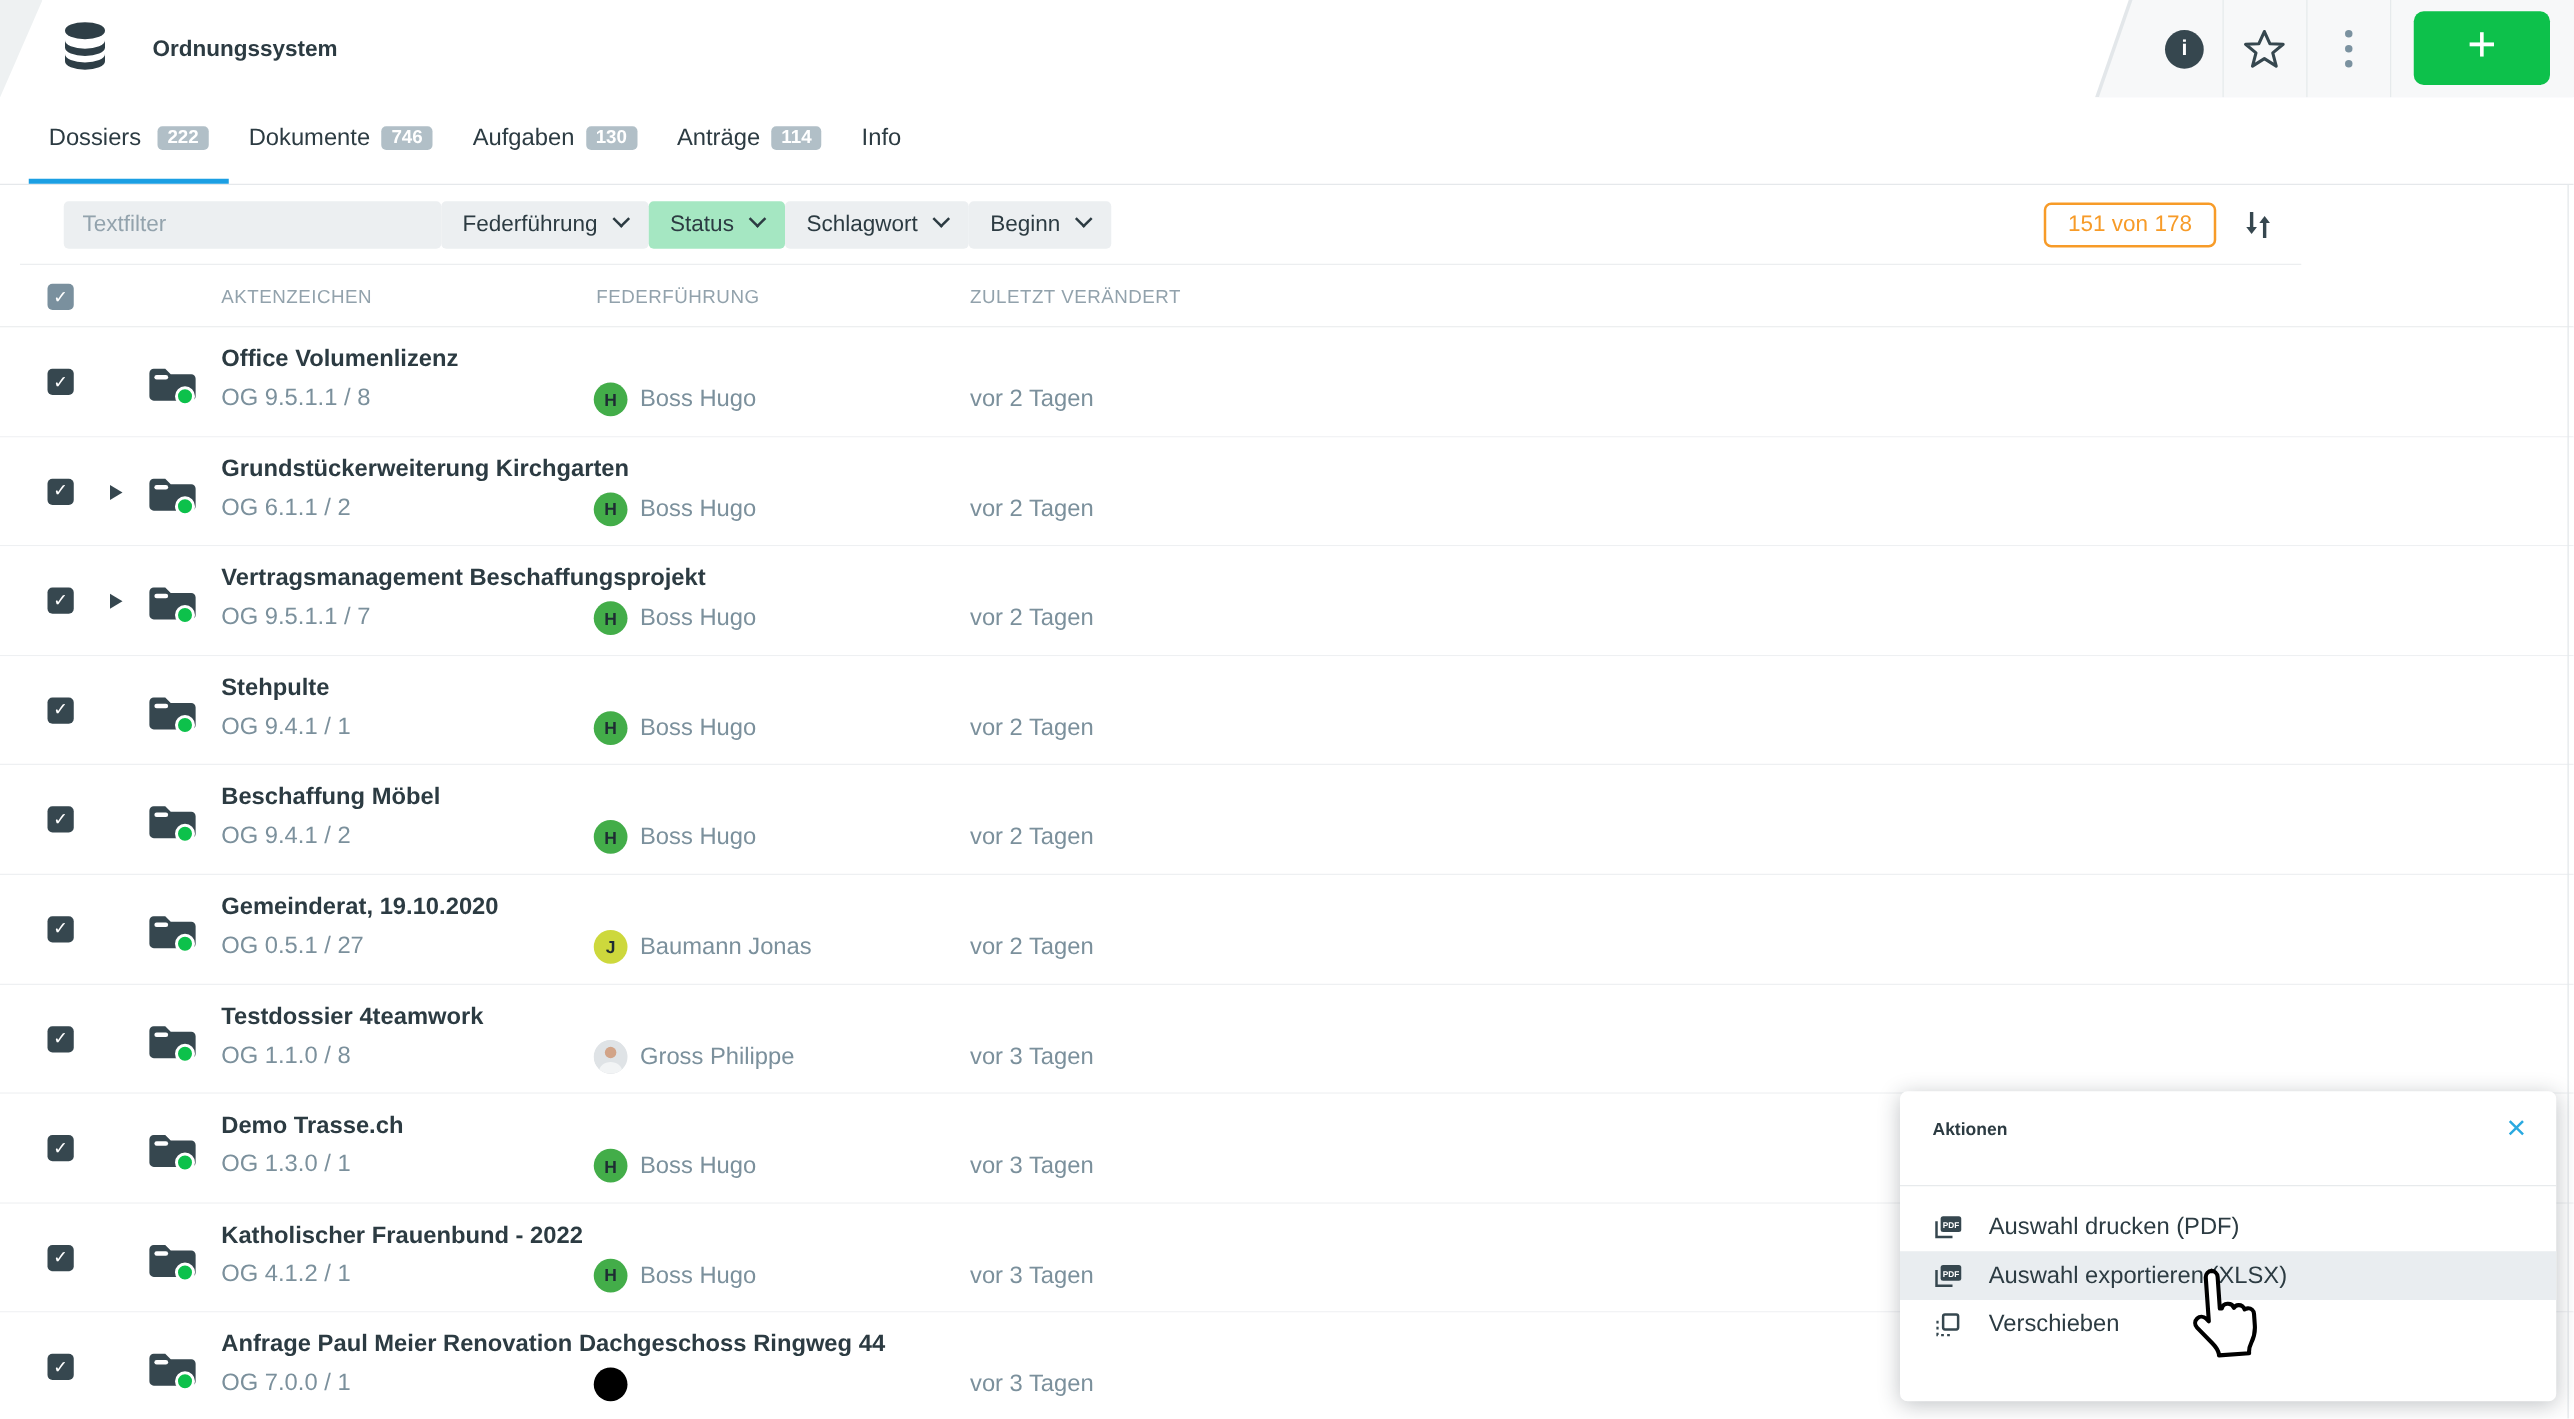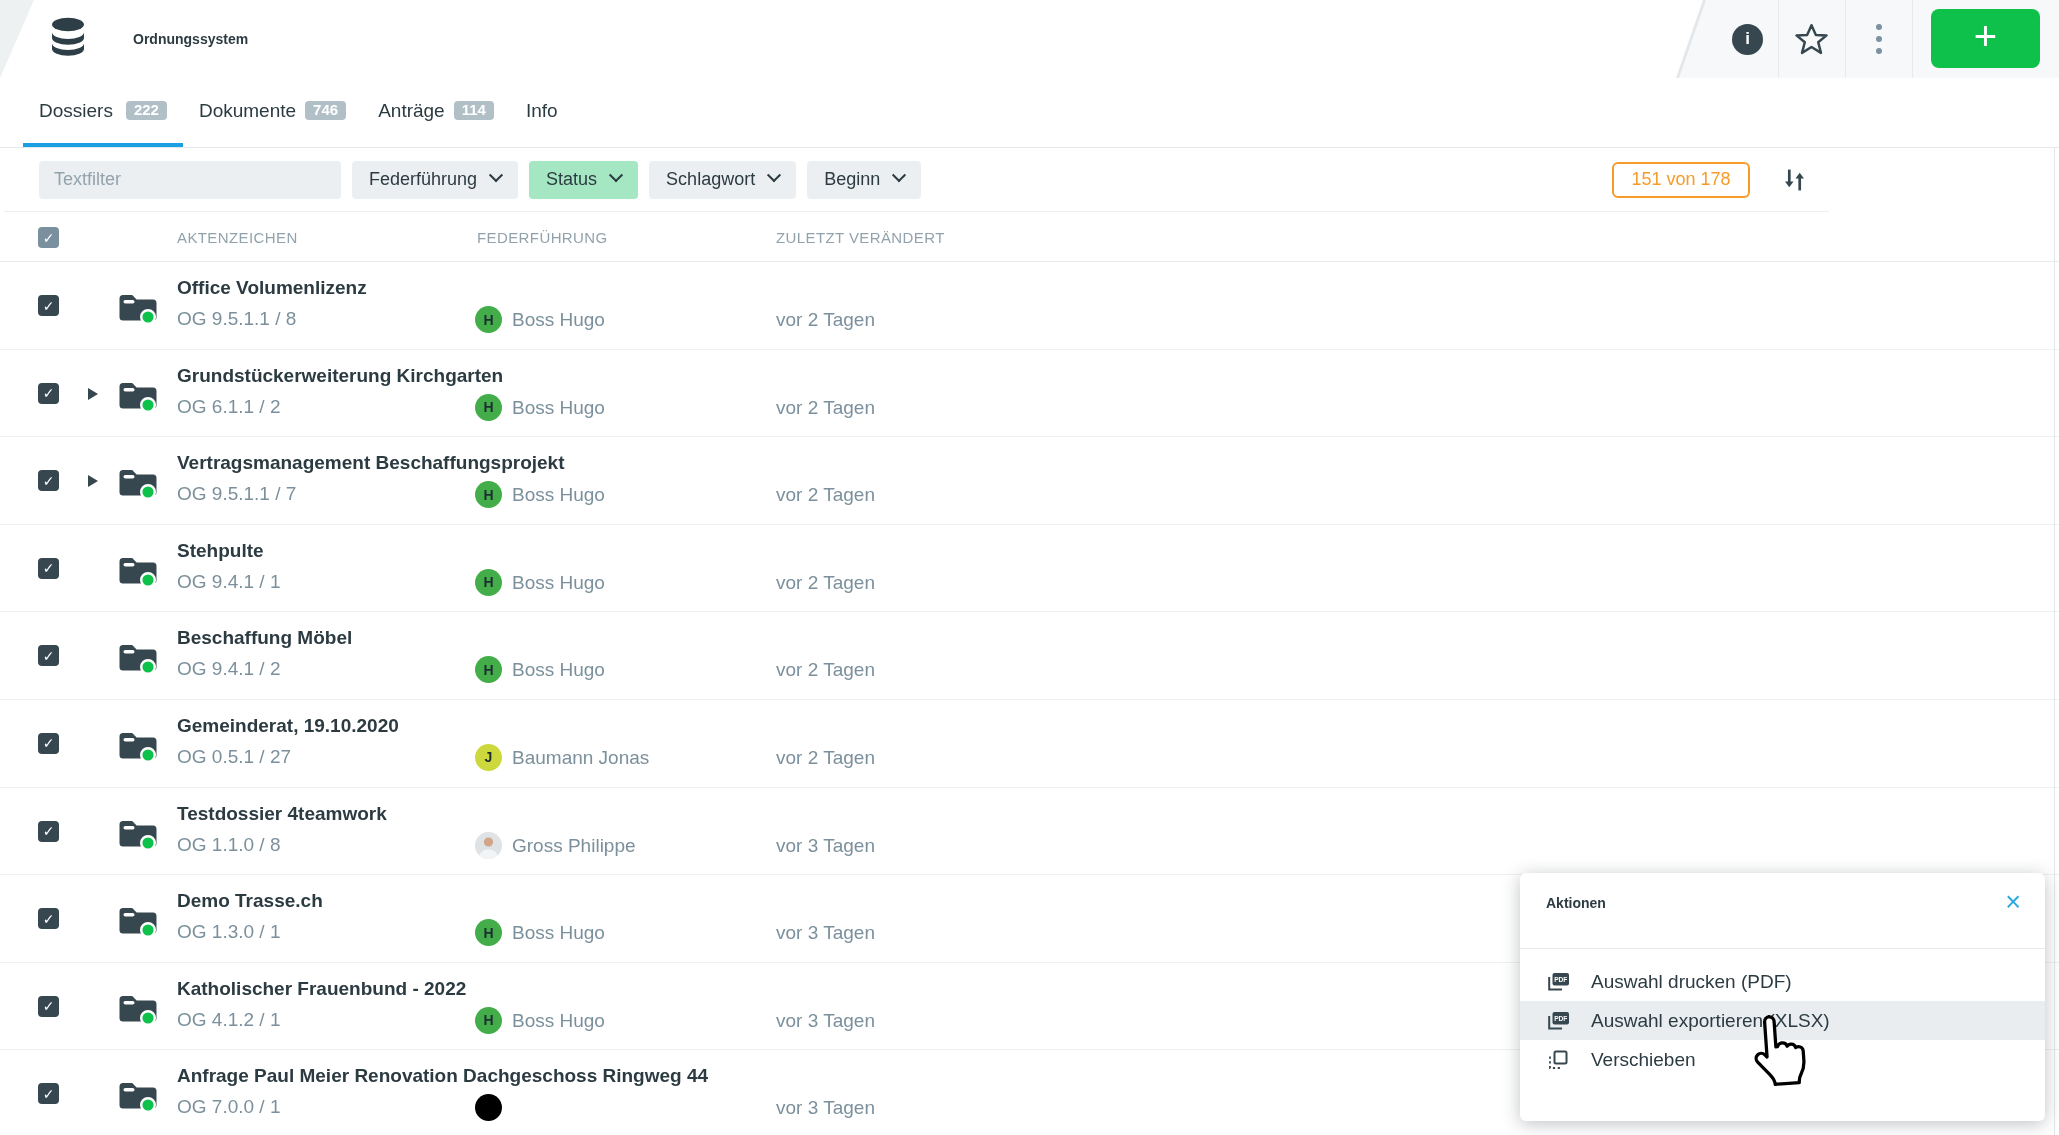--- a/index.html
+++ b/index.html
@@ -13,42 +13,42 @@
   .header { position:absolute; top:0; left:0; width:2059px; height:78px; background:#fff; z-index:3; }
   .corner-wedge { position:absolute; top:0; left:0; width:34px; height:78px;
     background:#eef1f2; clip-path:polygon(0 0,100% 0,0 100%); }
   .header-right-edge { position:absolute; top:0; left:1668px; width:391px; height:78px;
     background:#e3e7ea; clip-path:polygon(35px 0,100% 0,100% 100%,8px 100%); }
   .header-right { position:absolute; top:0; left:1670px; width:389px; height:78px;
     background:#f7f8f9; clip-path:polygon(36px 0,100% 0,100% 100%,9px 100%); }
   .hr-sep { position:absolute; top:0; width:1px; height:78px; background:#e6eaec; }
   .logo { position:absolute; left:44px; top:15px; width:48px; height:48px; }
   .app-title { position:absolute; left:122px; top:0; height:78px; line-height:78px;
-    font-size:14px; font-weight:600; color:#2c3b42;margin-left:11px; }
+    font-size:18px; font-weight:600; color:#2c3b42; }
   .icon-btn { position:absolute; top:0; height:78px; display:flex; align-items:center; justify-content:center; cursor:pointer; }
   .info-circle { width:31px; height:31px; border-radius:50%; background:#36474f; color:#fff;
     font-size:17px; font-weight:700; display:flex; align-items:center; justify-content:center; }
   .kebab { display:flex; flex-direction:column; gap:6px; }
   .kebab i { width:6px; height:6px; border-radius:50%; background:#7b92a0; }
   .add-btn { position:absolute; left:261px; top:9px; width:109px; height:59px; border-radius:8px;
     background:#0dc14b; color:#fff; font-size:40px; font-weight:400; line-height:55px;
     text-align:center; cursor:pointer; }
 
   
   .tabs { position:absolute; top:78px; left:0; width:2059px; height:70px;
     border-bottom:1px solid #e5e8eb; display:flex; align-items:stretch; padding-left:23px; z-index:2; background:#fff; }
   .tab { display:inline-flex; align-items:center; gap:9px; padding:0 16px;
     font-size:19px; color:#2c3b42; cursor:pointer; border-bottom:4px solid transparent; }
   .tab.active { border-bottom-color:#1b9fe3;gap:13px; }
   .tab-badge { background:#b1bfc7; color:#fff; font-size:15px; font-weight:700;
     padding:1px 8px; border-radius:4px; line-height:1.1; }
 
   
-  .filterbar { position:absolute; top:148px; left:4px; width:1825px; height:64px; background:#fff;
-    border-bottom:1px solid #eceef0; display:flex; align-items:center; padding:0 20px 0 35px; gap:11px; z-index:2; }
+  .filterbar { position:absolute; top:148px; left:16px; width:1825px; height:64px; background:#fff;
+    border-bottom:1px solid #eceef0; display:flex; align-items:center; padding:0 20px 0 35px; z-index:2; }
   .text-filter { width:302px; height:38px; background:#eceff1; border:none; border-radius:4px;
     font-size:18px; padding:0 15px; color:#2c3b42; outline:none;
     font-family:"Liberation Sans","DejaVu Sans",sans-serif; }
   .text-filter::placeholder { color:#93a3ad; }
   .chip { height:38px; display:inline-flex; align-items:center; gap:14px; padding:0 17px;
     background:#eceff1; border-radius:4px; font-size:18px; color:#2c3b42; cursor:pointer; white-space:nowrap; }
   .chip.active { background:#a5e7c2; }
   .chev { width:10px; height:10px; border-right:2.5px solid #2c3b42; border-bottom:2.5px solid #2c3b42;
     transform:rotate(45deg) translate(-2px,-2px); margin-top:-4px; }
   .filter-spacer { flex:1; }
@@ -138,20 +138,24 @@
   <div class="tab active">
     <span class="tab-label">Dossiers</span>
     <span class="tab-badge">222</span>
   </div>
 
   <div class="tab">
     <span class="tab-label">Dokumente</span>
     <span class="tab-badge">746</span>
   </div>
 
+  <div class="tab">
+    <span class="tab-label">Aufgaben</span>
+    <span class="tab-badge">130</span>
+  </div>
 
   <div class="tab">
     <span class="tab-label">Anträge</span>
     <span class="tab-badge">114</span>
   </div>
 
   <div class="tab">
     <span class="tab-label">Info</span>
 
   </div>

